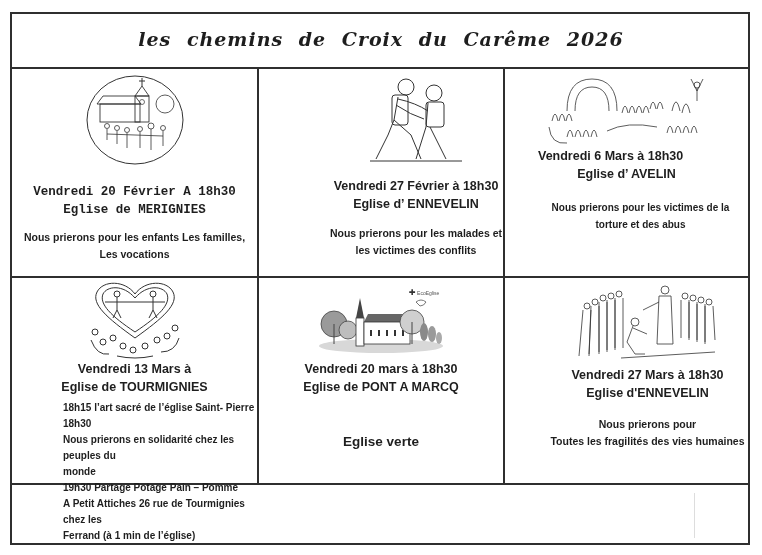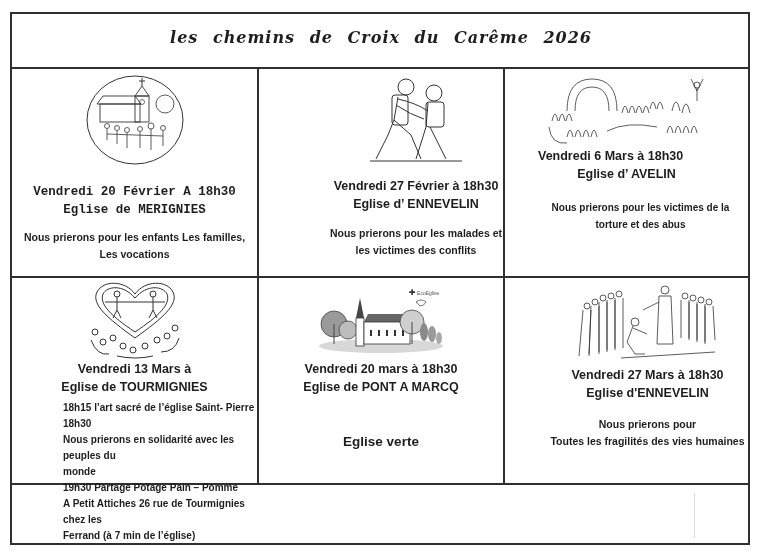--- a/index.html
+++ b/index.html
@@ -9,21 +9,21 @@
   }
   .frame {
     position: absolute; left: 10px; top: 12px; width: 736px; height: 529px;
     border: 2px solid #2f2f2f; box-sizing: content-box;
   }
   .hline { position: absolute; height: 2px; background: #2f2f2f; }
   .vline { position: absolute; width: 2px; background: #2f2f2f; }
   .title {
     position: absolute; left: 0; right: 0; top: 28px; text-align: center;
     font-family: "DejaVu Serif", serif; font-style: italic; font-weight: bold;
-    font-size: 16px; letter-spacing: 1px; color: #1e1e1e; word-spacing: 8px;
+    font-size: 19px; letter-spacing: 1px; color: #1e1e1e; word-spacing: 8px;
   }
   .cell { position: absolute; text-align: center; }
   .ev-date, .ev-place { font-weight: bold; font-size: 12.5px; line-height: 18px; }
   .ev-desc { font-weight: bold; font-size: 10.5px; line-height: 17px; }
   .ev-list { text-align: left; font-weight: bold; font-size: 10px; line-height: 16px; padding-left: 3px; }
   .ev-big { font-weight: bold; font-size: 13.5px; }
   svg { display: block; margin: 0 auto; }
   .logo { position: absolute; font-size: 5px; color: #555; }
 </style>
 </head>
@@ -177,25 +177,25 @@
         <path d="M4,60 Q10,76 22,74 M30,76 Q48,80 66,76 M74,72 Q88,72 92,58"></path>
       </g>
     </svg>
   </div>
   <div style="margin-top:0px;">
     <div class="ev-date">Vendredi 13 Mars à</div>
     <div class="ev-place">Eglise de TOURMIGNIES</div>
   </div>
   <div style="margin-top:4px;padding-left:48px;">
     <div class="ev-list">18h15 l’art sacré de l’église Saint- Pierre      18h30</div>
-    <div class="ev-list">Nous prierons en solidarité   avec les peuples du</div>
+    <div class="ev-list">Nous prierons en solidarité   chez les peuples du</div>
     <div class="ev-list">monde</div>
     <div class="ev-list">19h30 Partage Potage  Pain – Pomme</div>
     <div class="ev-list">A Petit Attiches 26 rue de Tourmignies  chez les</div>
-    <div class="ev-list">Ferrand (à 7 min de l’église)</div>
+    <div class="ev-list">Ferrand (à 1 min de l’église)</div>
   </div>
 </div>
 
 <div class="cell" style="left:259px; top:278px; width:244px; height:205px;">
   <div class="logo" style="left:150px; top:10px;">
     <span style="font-size:8px; color:#333;">✚</span>
     <span>EcoEglise</span>
   </div>
   <div style="margin-top:16px;">
     <svg width="130" height="60" viewBox="0 0 130 60">

